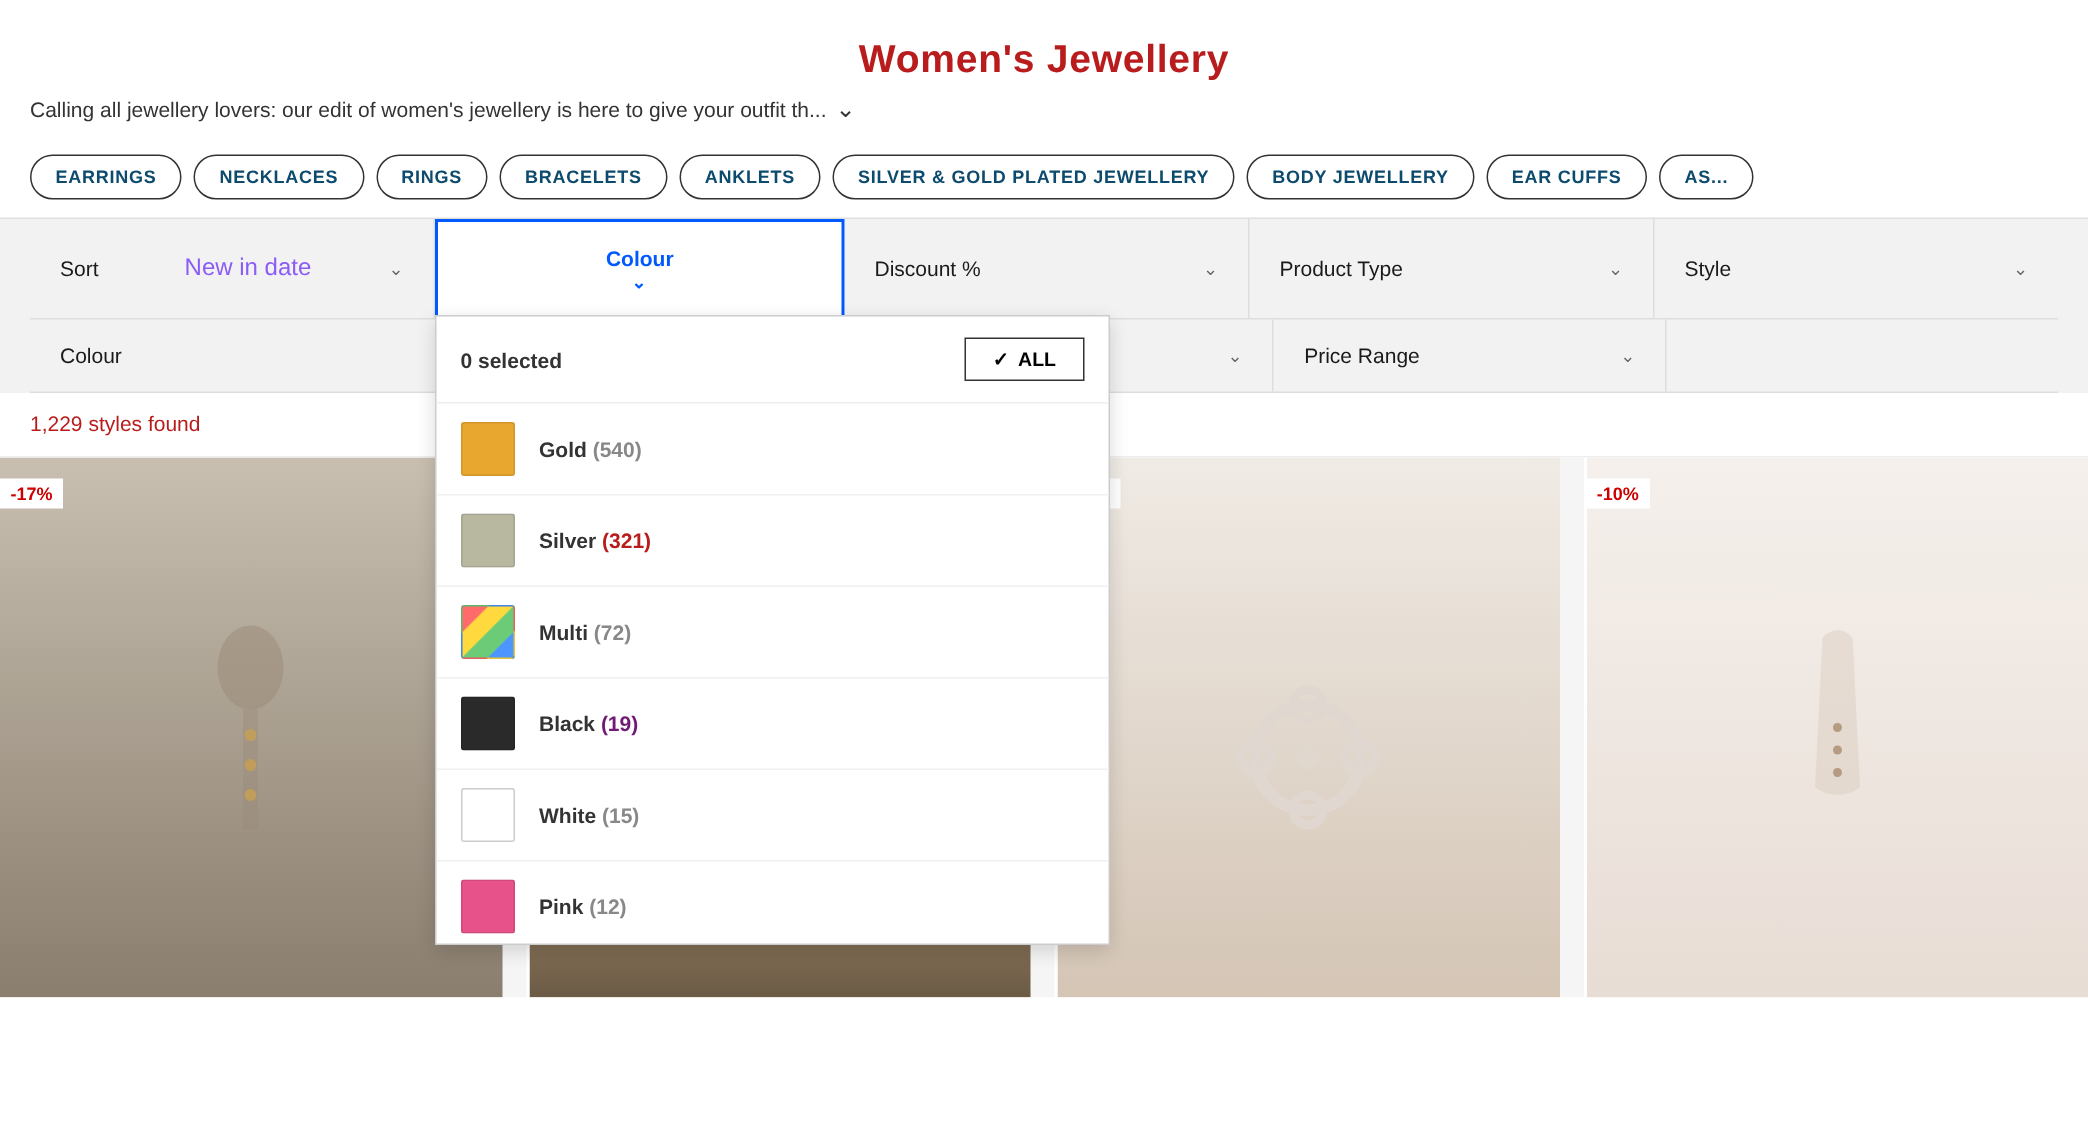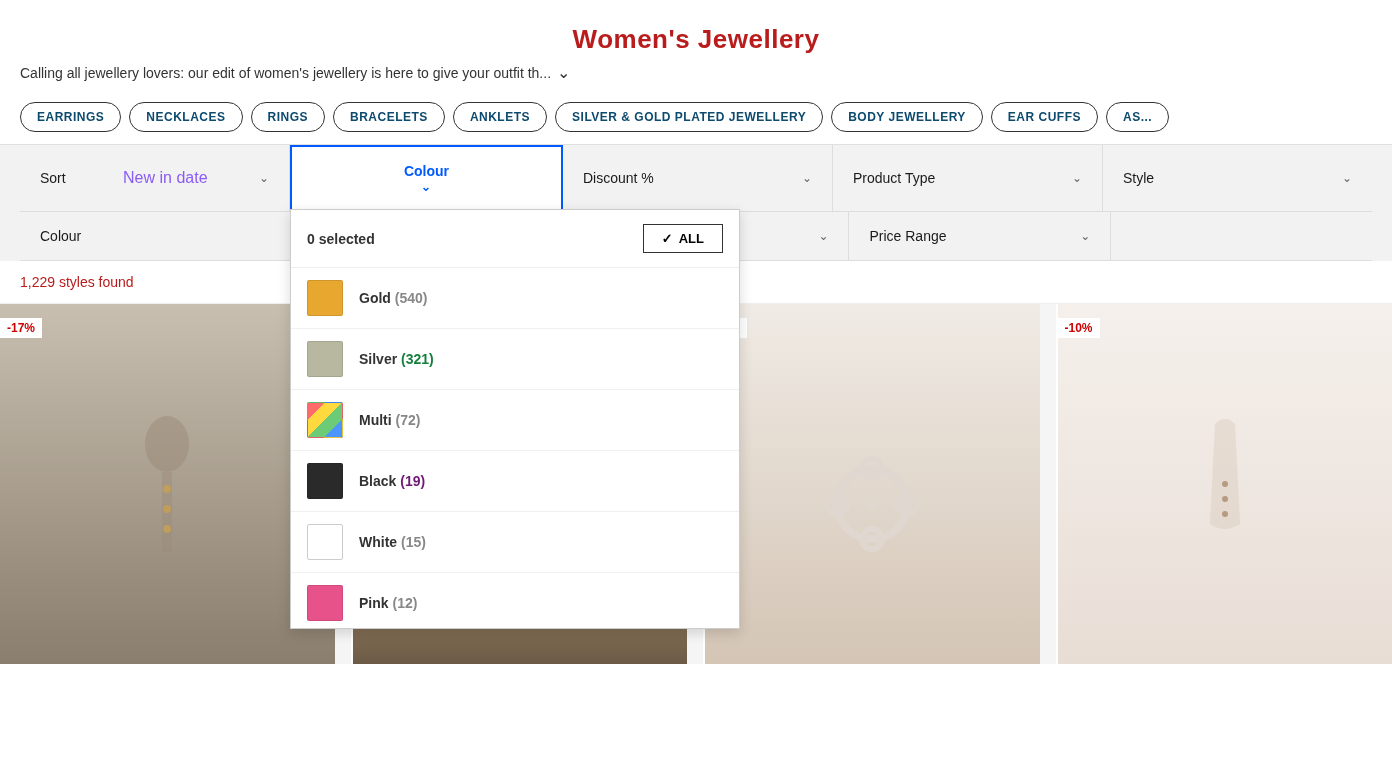--- a/index.html
+++ b/index.html
@@ -258,21 +258,21 @@
         </div>
         <div class="colour-list">
 
           <div class="colour-option">
             <div class="colour-swatch" style="background:#E8A830;"></div>
             <span>Gold <span style="color:#888;">(540)</span></span>
           </div>
 
           <div class="colour-option">
             <div class="colour-swatch" style="background:#B8B8A0;"></div>
-            <span>Silver <span style="color:#15803d;">(321)</span></span>
+            <span>Silver <span style="color:#b91c1c;">(321)</span></span>
           </div>
 
           <div class="colour-option">
             <div class="colour-swatch multi-swatch"></div>
             <span>Multi <span style="color:#888;">(72)</span></span>
           </div>
 
           <div class="colour-option">
             <div class="colour-swatch" style="background:#2a2a2a;"></div>
             <span>Black <span style="color:#701a75;">(19)</span></span>

